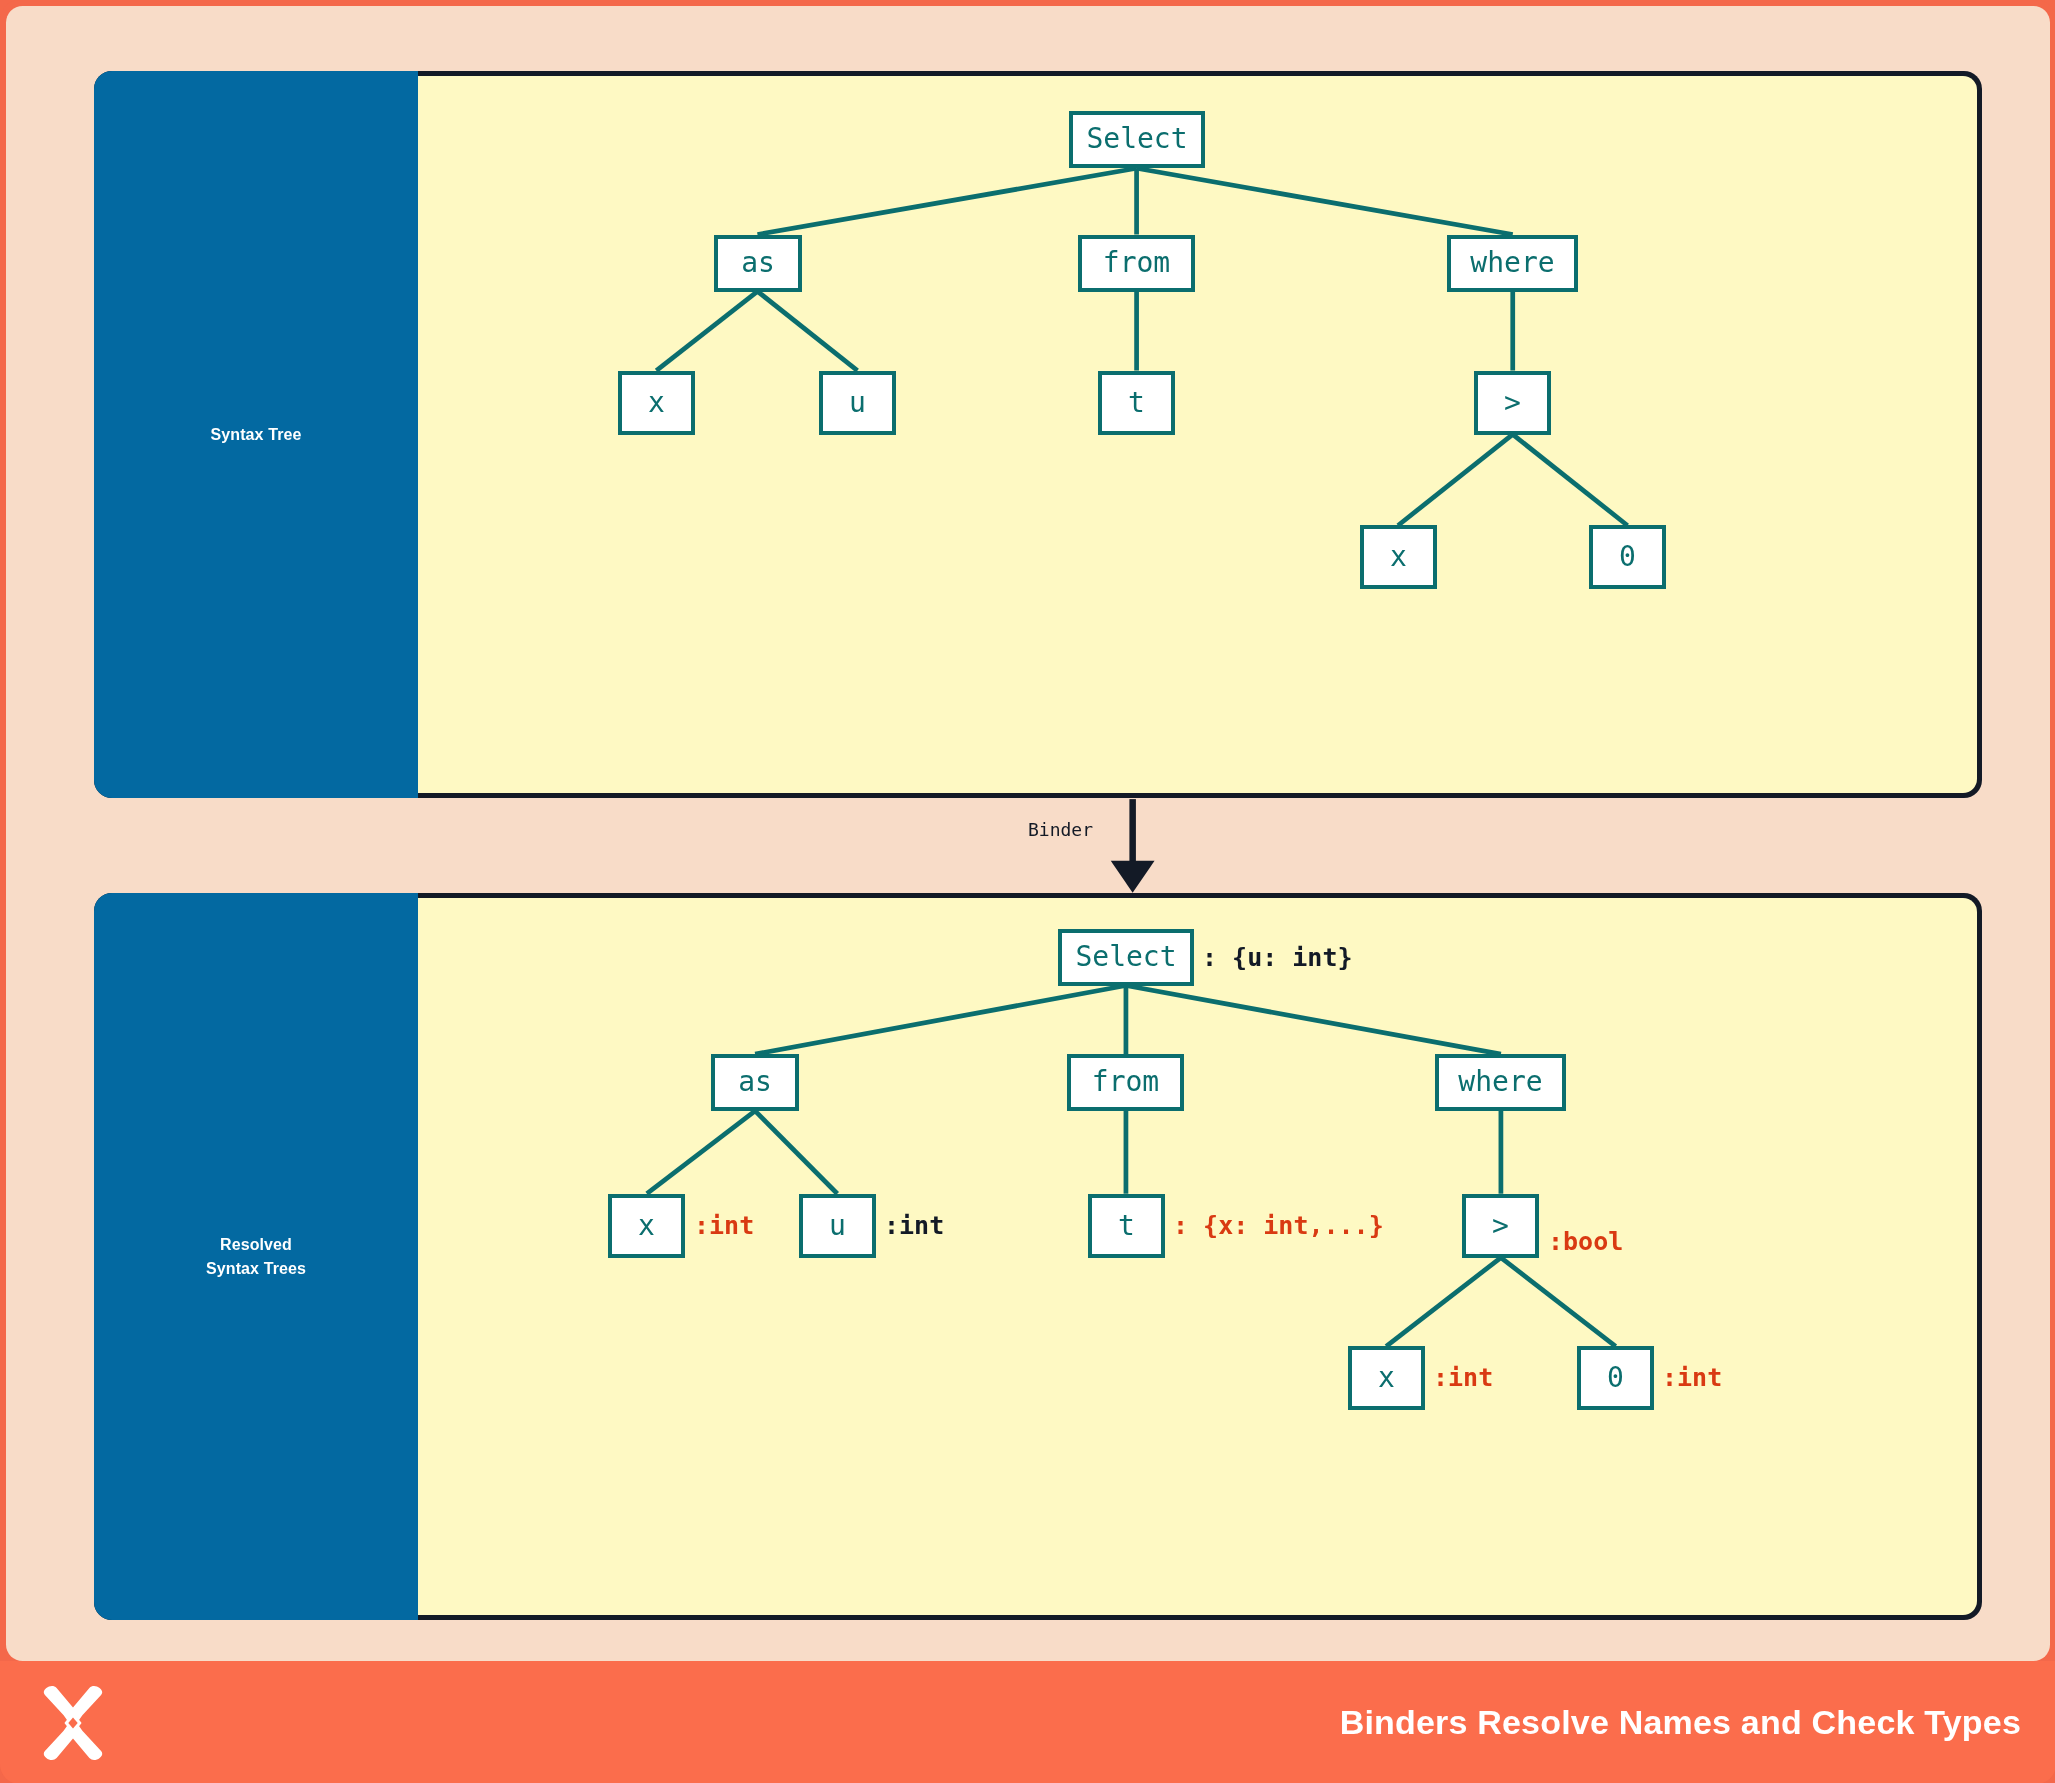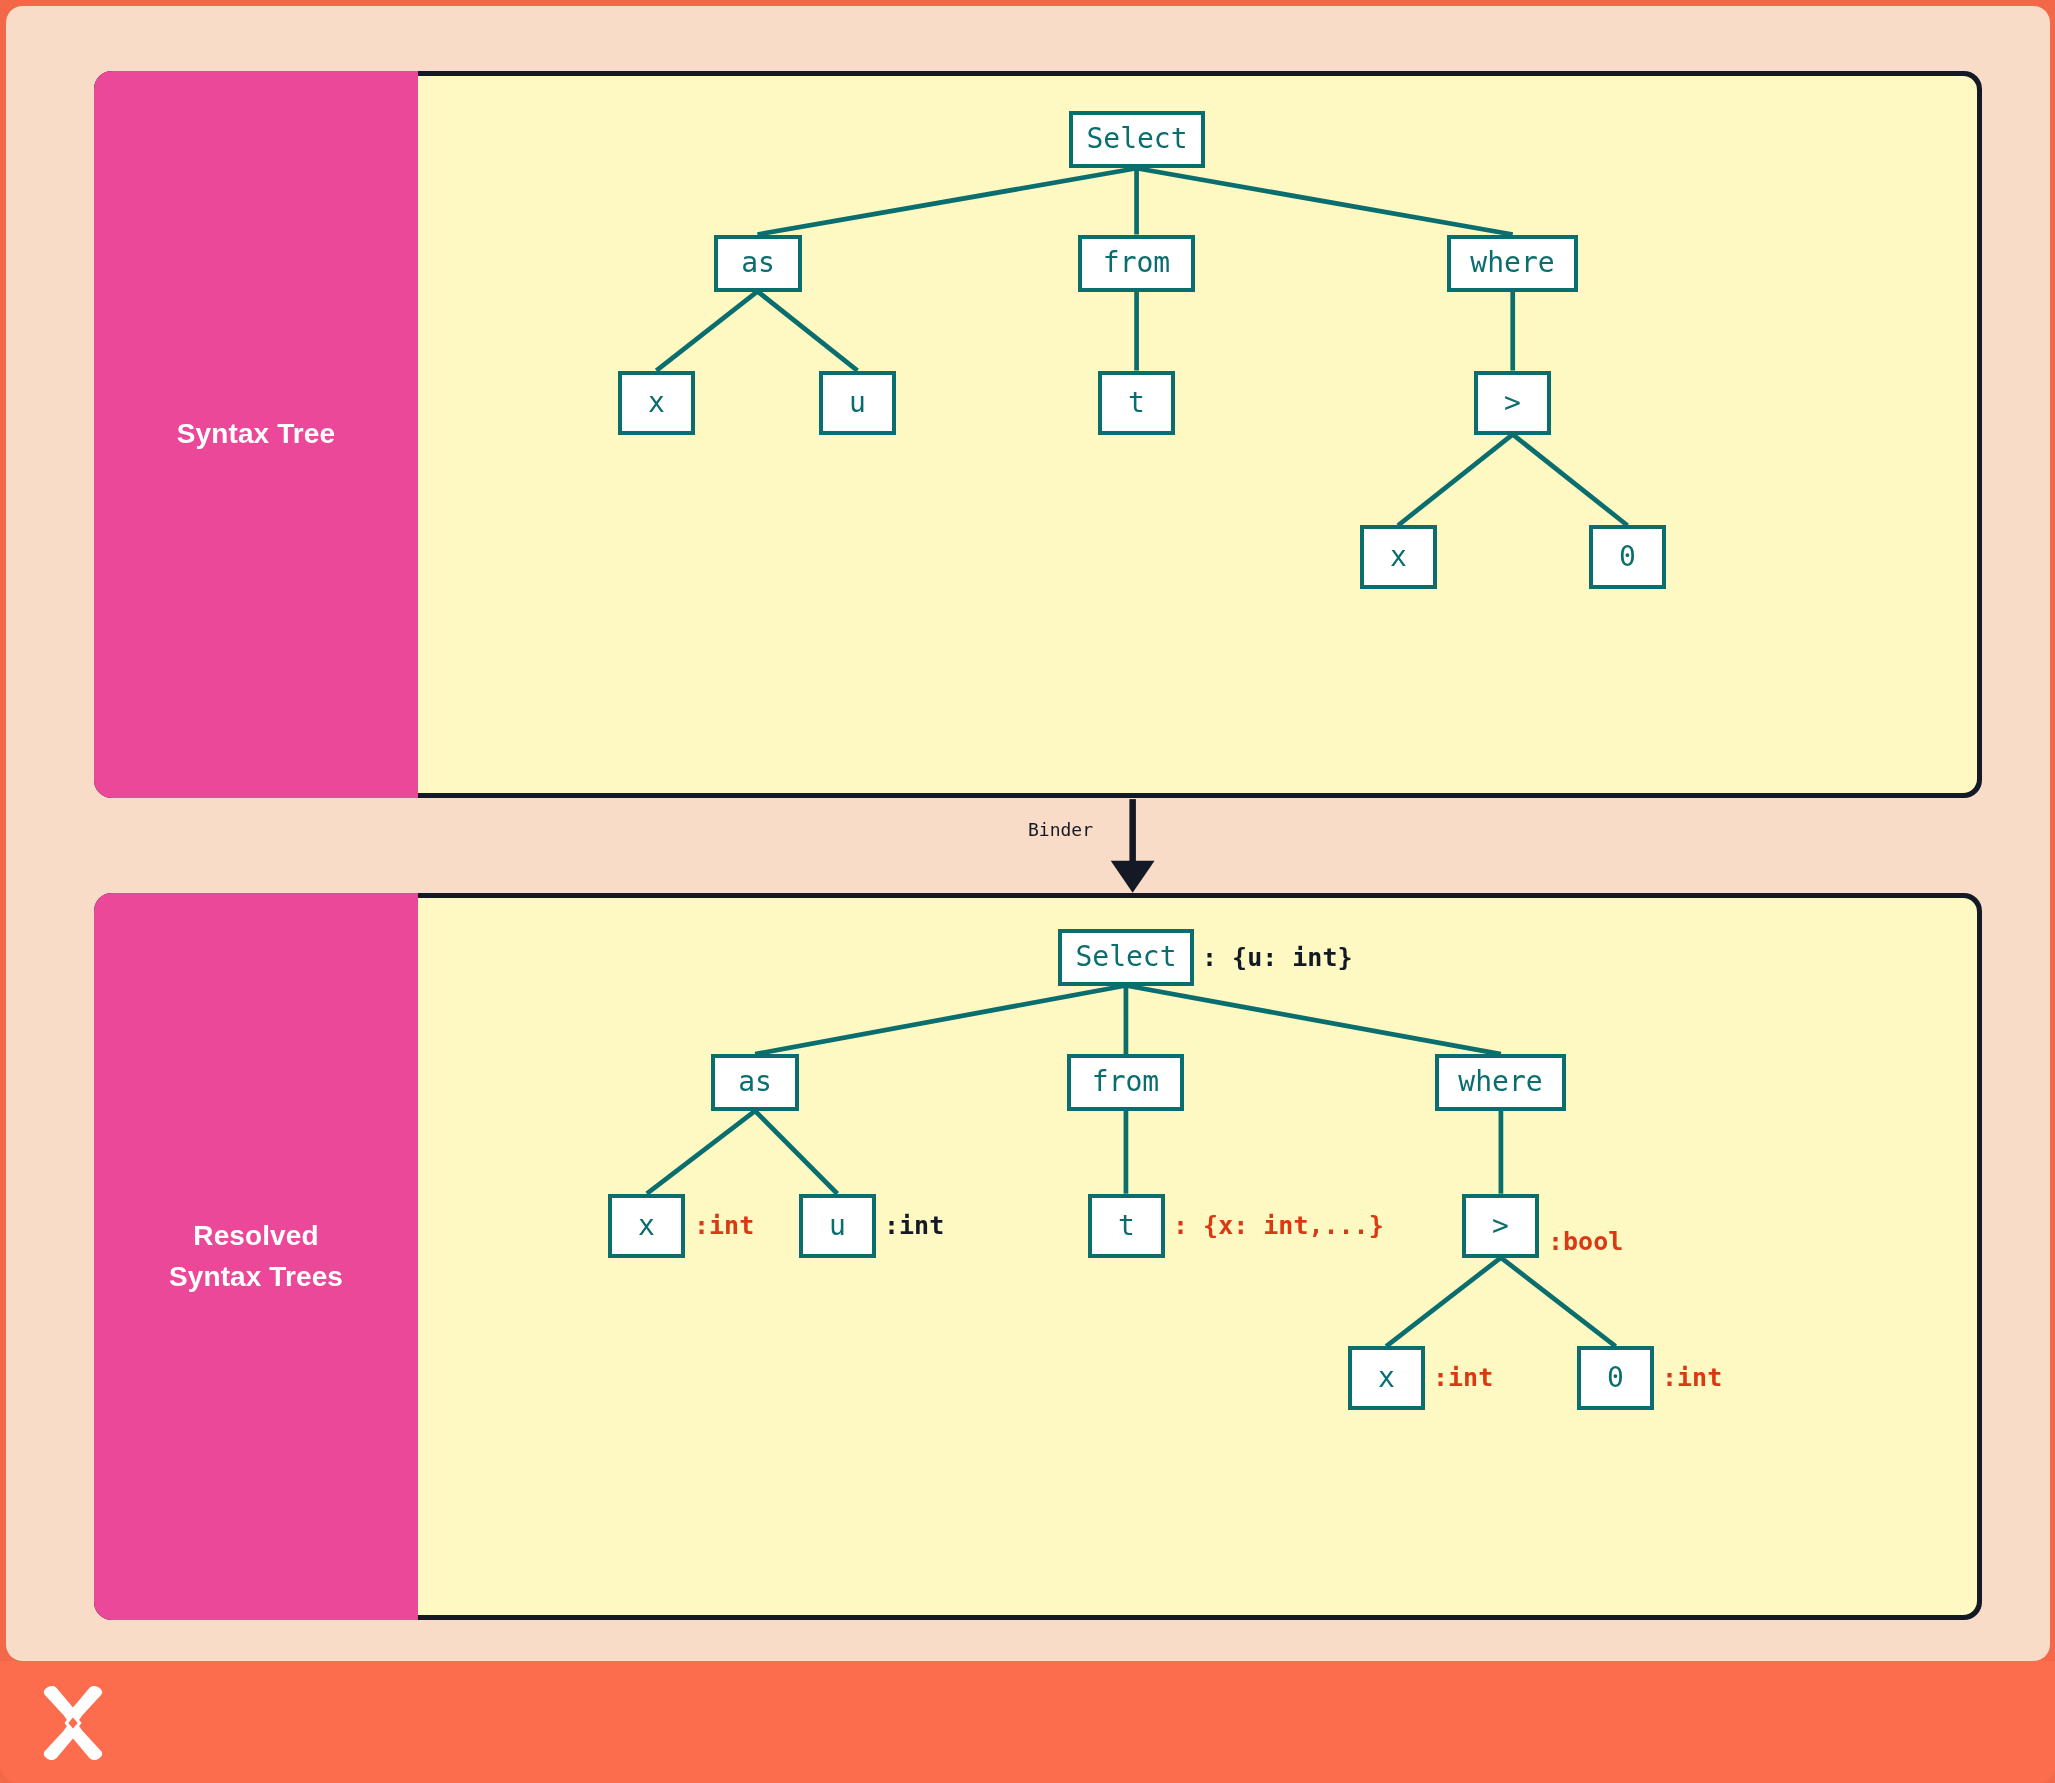--- a/index.html
+++ b/index.html
@@ -38,27 +38,27 @@
     border-radius: 18px;
     overflow: hidden;
     display: flex;
   }
   #panel-top    { left: 88px; top: 65px;  width: 1888px; height: 727px; }
   #panel-bottom { left: 88px; top: 887px; width: 1888px; height: 727px; }
 
   .panel-label {
     width: 324px;
     flex: 0 0 324px;
-    background: #ec4899;
+    background: #0369a1;
     color: #FFFFFF;
     display: flex;
     align-items: center;
     justify-content: center;
     text-align: center;
-    font-size: 28px;
+    font-size: 16px;
     font-weight: 700;
     line-height: 1.45;
     letter-spacing: 0.1px;
     font-family: "Liberation Sans", sans-serif;
   }
 
   .panel-canvas {
     flex: 1 1 auto;
     position: relative;
     background: #fef9c3;
@@ -216,15 +216,16 @@
   </div>
 
   <div id="footer">
     <svg id="logo" viewBox="0 0 100 100">
       <path fill="#FFFFFF" d="M14 14 C 8 8, 22 -2, 29 5 L 50 30 L 71 5 C 78 -2, 92 8, 86 14
                L 62 40 L 55 50 L 62 60 L 86 86 C 92 92, 78 102, 71 95 L 50 70 L 29 95
                C 22 102, 8 92, 14 86 L 38 60 L 45 50 L 38 40 Z"></path>
       <path fill="#FFFFFF" d="M50 36 L 61 50 L 50 64 L 39 50 Z"></path>
       <path fill="#FB6D4C" d="M50 43 L 56 50 L 50 57 L 44 50 Z"></path>
     </svg>
+    <div id="footer-title">Binders Resolve Names and Check Types</div>
   </div>
 </div>
 
 
 </body></html>

